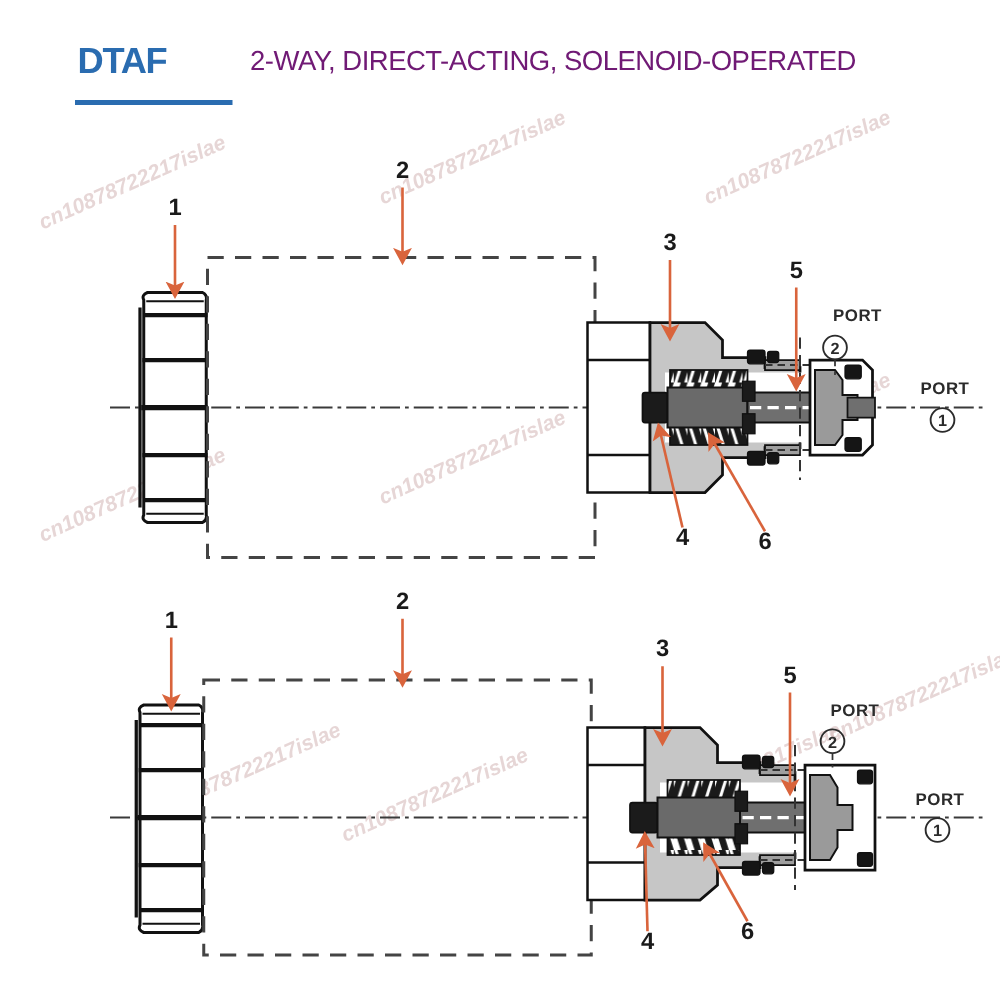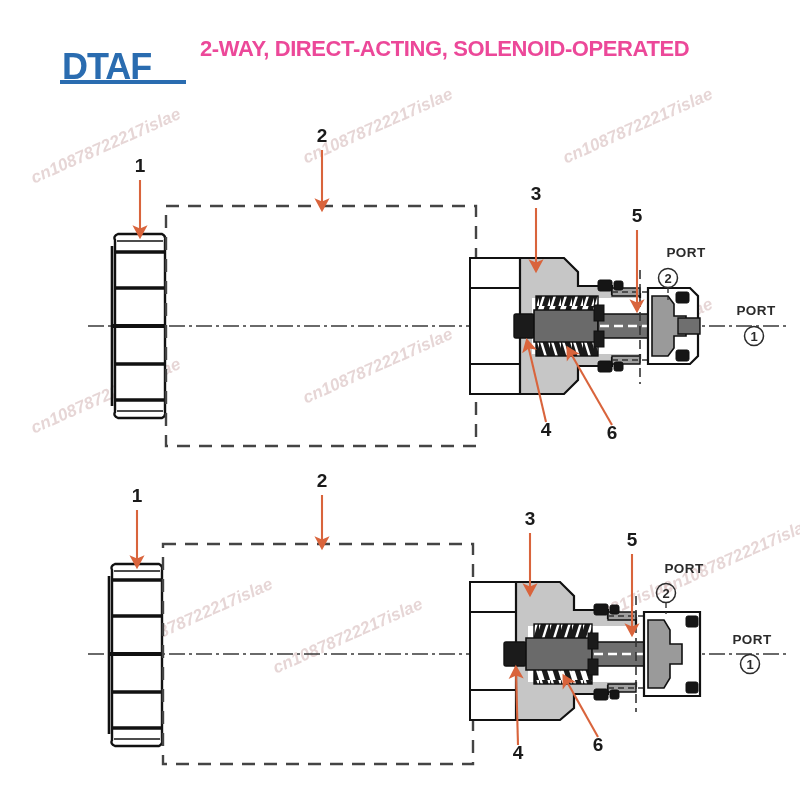--- a/index.html
+++ b/index.html
@@ -2,25 +2,25 @@
 <html><head>
 <meta charset="utf-8">
 <style>
   html,body{margin:0;padding:0;background:#fff;}
   body{width:800px;height:800px;overflow:hidden;
        font-family:"Liberation Sans","DejaVu Sans",sans-serif;}
   #stage{position:relative;width:800px;height:800px;background:#fff;}
 
   
   .hdr{position:absolute;left:0;top:28px;width:800px;height:80px;}
-  .brand{position:absolute;left:62px;top:18px;font-size:36px;font-weight:bold;
+  .brand{position:absolute;left:62px;top:5px;font-size:29px;font-weight:bold;
          letter-spacing:-1px;color:#2a6cb0;font-family:"Liberation Sans",sans-serif;}
   .brand-rule{position:absolute;left:60px;top:52px;width:126px;height:4px;background:#2a6cb0;}
-  .ttl{position:absolute;left:200px;top:8px;width:580px;font-size:22px;font-weight:bold;
-       line-height:1.18;color:#ec4899;letter-spacing:-0.4px;}
+  .ttl{position:absolute;left:200px;top:8px;width:580px;font-size:22px;font-weight:normal;
+       line-height:1.18;color:#701a75;letter-spacing:-0.4px;}
 
   
   .wm{position:absolute;color:#d8bdbd;opacity:.62;font-size:17px;font-style:italic;
       font-weight:bold;white-space:nowrap;transform:rotate(-24deg);
       transform-origin:left top;pointer-events:none;user-select:none;
       font-family:"Liberation Sans",sans-serif;}
 
   
   svg.layer{position:absolute;left:0;top:0;width:800px;height:800px;overflow:visible;}
 

